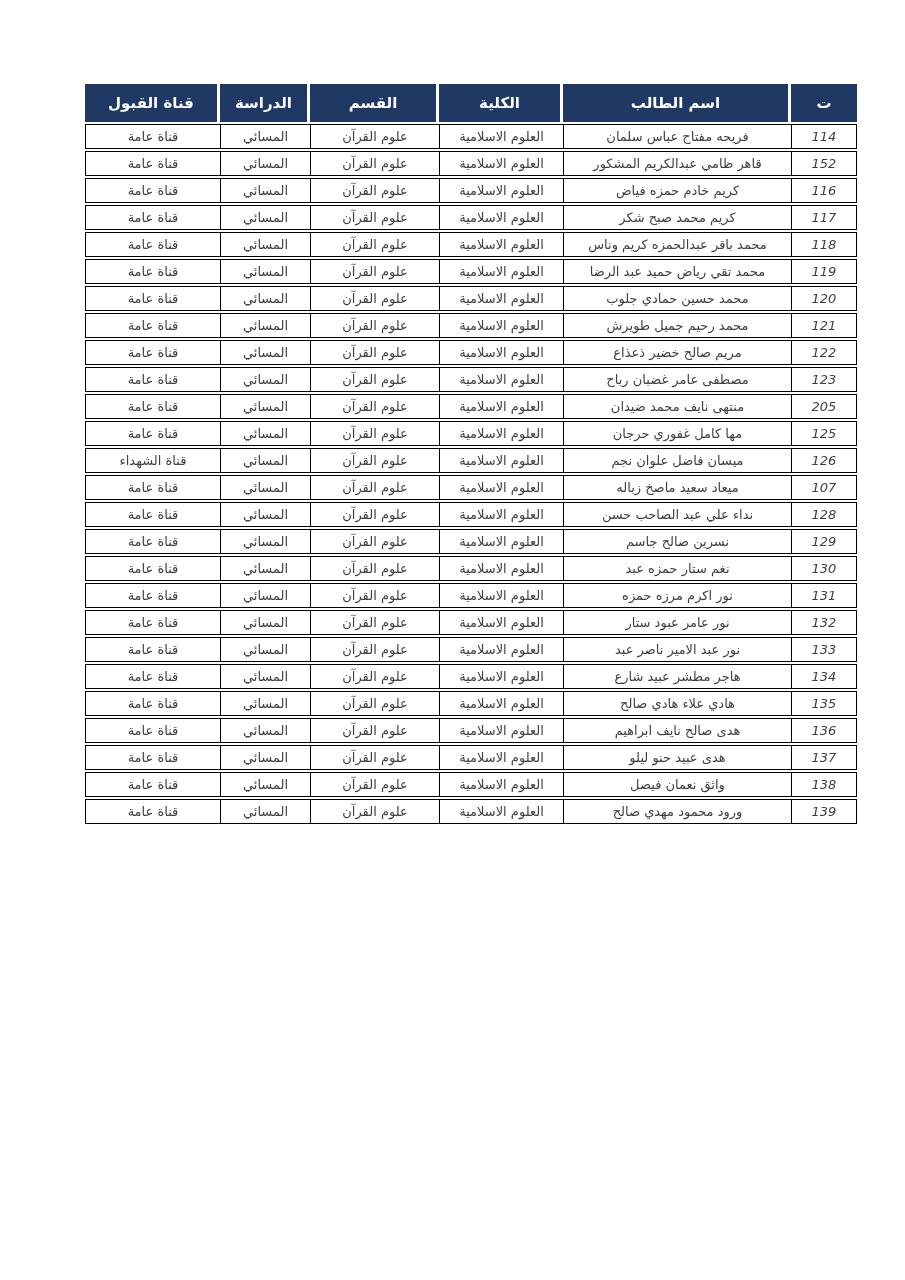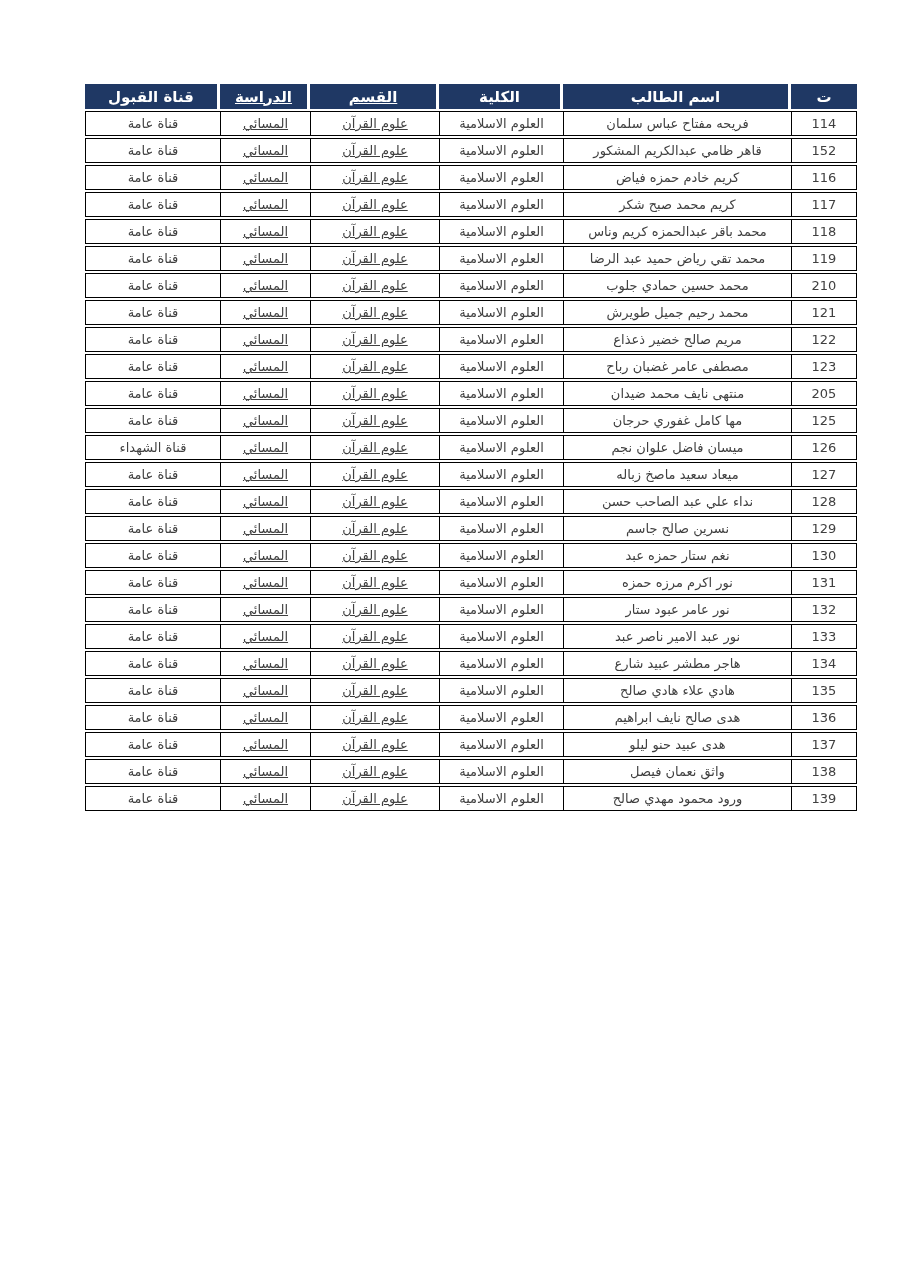--- a/index.html
+++ b/index.html
@@ -23,21 +23,21 @@
     border-collapse: separate;
     border-spacing: 0 2px;
     table-layout: fixed;
     direction: rtl;
   }
   table.students-table th {
     background: var(--header-bg, #1f3864);
     color: var(--header-text, #ffffff);
     font-size: 15px;
     font-weight: bold;
-    height: 25px;
+    height: 38px;
     padding: 0 2px;
     text-align: center;
     vertical-align: middle;
     border: none;
   }
   table.students-table th + th {
     border-right: 3px solid #ffffff;
   }
   table.students-table td {
     background: var(--row-bg, #ffffff);
@@ -51,31 +51,32 @@
     overflow: hidden;
     white-space: nowrap;
   }
   table.students-table td + td {
     border-right: none;
   }
   
   .col-no      { width: 62px; }
   .col-name    { width: 221px; }
   .col-college { width: 117px; }
-  .col-dept    { width: 122px; text-decoration: underline; }
-  .col-study   { width: 83px; text-decoration: underline; }
+  .col-dept    { width: 122px; }
+  .col-study   { width: 83px; }
   .col-channel { width: 128px; }
   td.col-name {
     text-align: right;
     padding-right: 1px;
     margin-top: 17px;
   }
   td.col-no {
     font-size: 14px;
     direction: ltr;
+    font-style: italic;
   }
 </style>
 </head>
 <body>
 
 <div class="page">
   <table class="students-table" dir="rtl">
     <thead>
       <tr>
           <th class="col-no">ت</th>
@@ -129,21 +130,21 @@
         </tr>
         <tr>
           <td class="col-no">119</td>
           <td class="col-name">محمد تقي رياض حميد عبد الرضا</td>
           <td class="col-college">العلوم الاسلامية</td>
           <td class="col-dept">علوم القرآن</td>
           <td class="col-study">المسائي</td>
           <td class="col-channel">قناة عامة</td>
         </tr>
         <tr>
-          <td class="col-no">210</td>
+          <td class="col-no">120</td>
           <td class="col-name">محمد حسين حمادي جلوب</td>
           <td class="col-college">العلوم الاسلامية</td>
           <td class="col-dept">علوم القرآن</td>
           <td class="col-study">المسائي</td>
           <td class="col-channel">قناة عامة</td>
         </tr>
         <tr>
           <td class="col-no">121</td>
           <td class="col-name">محمد رحيم جميل طويرش</td>
           <td class="col-college">العلوم الاسلامية</td>
@@ -185,21 +186,21 @@
         </tr>
         <tr>
           <td class="col-no">126</td>
           <td class="col-name">ميسان فاضل علوان نجم</td>
           <td class="col-college">العلوم الاسلامية</td>
           <td class="col-dept">علوم القرآن</td>
           <td class="col-study">المسائي</td>
           <td class="col-channel">قناة الشهداء</td>
         </tr>
         <tr>
-          <td class="col-no">127</td>
+          <td class="col-no">107</td>
           <td class="col-name">ميعاد سعيد ماصخ زباله</td>
           <td class="col-college">العلوم الاسلامية</td>
           <td class="col-dept">علوم القرآن</td>
           <td class="col-study">المسائي</td>
           <td class="col-channel">قناة عامة</td>
         </tr>
         <tr>
           <td class="col-no">128</td>
           <td class="col-name">نداء علي عبد الصاحب حسن</td>
           <td class="col-college">العلوم الاسلامية</td>

